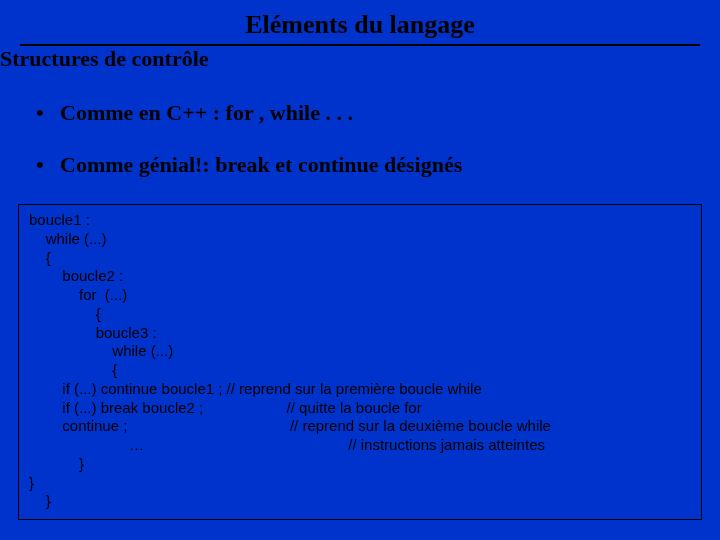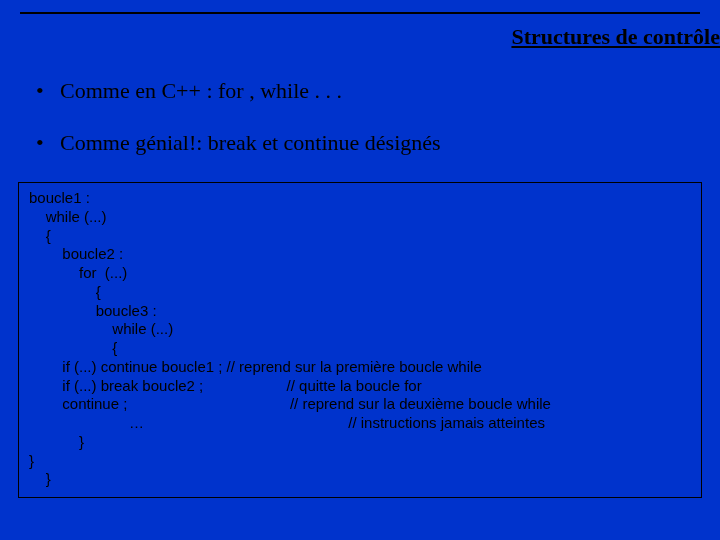--- a/index.html
+++ b/index.html
@@ -24,33 +24,31 @@
     font-weight: bold;
     display: inline-block;
     padding: 0 4px 2px 4px;
   }
   .title-rule {
     border: none;
     border-top: 2px solid #000;
     margin: 2px 20px 0 20px;
   }
   .subtitle {
-    text-align: right;
+    text-align: left;
     font-size: 22px;
     font-weight: bold;
-    margin-top: 10px;
-    text-decoration: underline;
   }
   .bullets {
     margin: 28px 0 0 36px;
   }
   .bullets li {
     list-style: none;
     font-size: 22px;
-    font-weight: normal;
+    font-weight: bold;
     margin-bottom: 26px;
     position: relative;
     padding-left: 24px;
   }
   .bullets li::before {
     content: "•";
     position: absolute;
     left: 0;
     top: 0;
     font-size: 22px;
@@ -64,20 +62,21 @@
     line-height: 1.25;
     white-space: pre;
   }
 </style>
 </head>
 <body>
 
 <div class="slide">
 
   <div class="title-wrap">
+    <div class="title">Eléments du langage</div>
     <hr class="title-rule">
   </div>
 
   <div class="subtitle">Structures de contrôle</div>
 
   <ul class="bullets">
     <li>Comme en C++ : for , while . . .</li>
     <li>Comme génial!: break et continue désignés</li>
   </ul>
 

